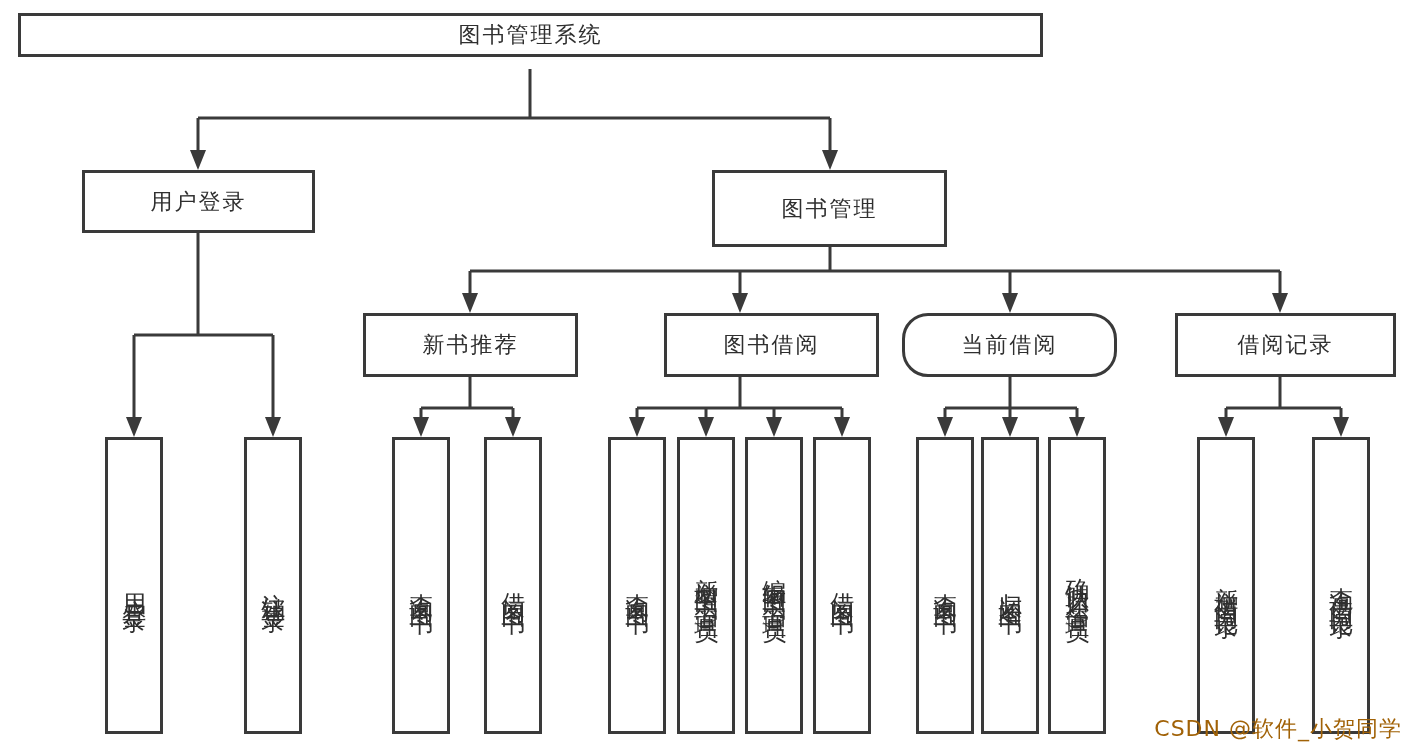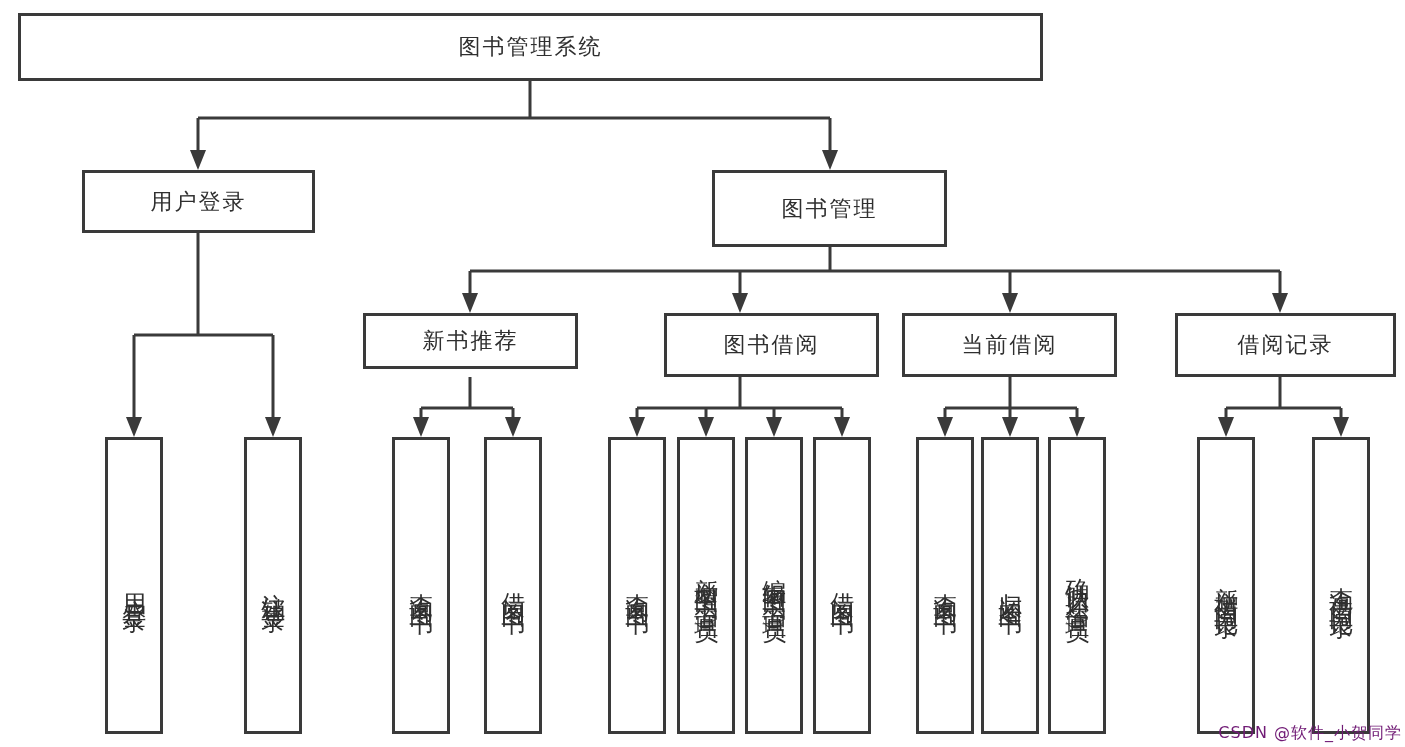--- a/index.html
+++ b/index.html
@@ -52,22 +52,22 @@
     writing-mode: vertical-rl;
     letter-spacing: 6px;
     line-height: 1.1;
     white-space: nowrap;
   }
 
   .watermark {
     position: absolute;
     right: 3px;
     bottom: 3px;
-    font-size: 16px;
-    color: #701a75;
+    font-size: 22px;
+    color: #a16207;
     letter-spacing: 1px;
     z-index: 5;
   }
 </style>
 </head>
 <body>
 
 <div class="canvas">
 
   <svg class="connectors" viewBox="0 0 1405 747" xmlns="http://www.w3.org/2000/svg">
@@ -106,38 +106,38 @@
       <path d="M774 437 L766 417 L782 417 Z"></path>
       <path d="M842 437 L834 417 L850 417 Z"></path>
       <path d="M945 437 L937 417 L953 417 Z"></path>
       <path d="M1010 437 L1002 417 L1018 417 Z"></path>
       <path d="M1077 437 L1069 417 L1085 417 Z"></path>
       <path d="M1226 437 L1218 417 L1234 417 Z"></path>
       <path d="M1341 437 L1333 417 L1349 417 Z"></path>
     </g>
   </svg>
 
-  <div class="node" style="left:18px; top:13px; width:1025px; height:68px;">
+  <div class="node" style="left:18px; top:13px; width:1025px; height:44px;">
     <span>图书管理系统</span>
   </div>
 
   <div class="node" style="left:82px; top:170px; width:233px; height:63px;">
     <span>用户登录</span>
   </div>
   <div class="node" style="left:712px; top:170px; width:235px; height:77px;">
     <span>图书管理</span>
   </div>
 
-  <div class="node" style="left:363px; top:313px; width:215px; height:56px;">
+  <div class="node" style="left:363px; top:313px; width:215px; height:64px;">
     <span>新书推荐</span>
   </div>
   <div class="node" style="left:664px; top:313px; width:215px; height:64px;">
     <span>图书借阅</span>
   </div>
-  <div class="node" style="left:902px; top:313px; width:215px; height:64px;">
+  <div class="node" style="left:902px; top:313px; width:215px; height:64px;border-radius:26px;">
     <span>当前借阅</span>
   </div>
   <div class="node" style="left:1130px; top:313px; width:221px; height:64px;margin-left:45px;">
     <span>借阅记录</span>
   </div>
 
   <div class="leaf" style="left:105px;">
     <span class="vtext">用户登录</span>
   </div>
   <div class="leaf" style="left:244px;">

